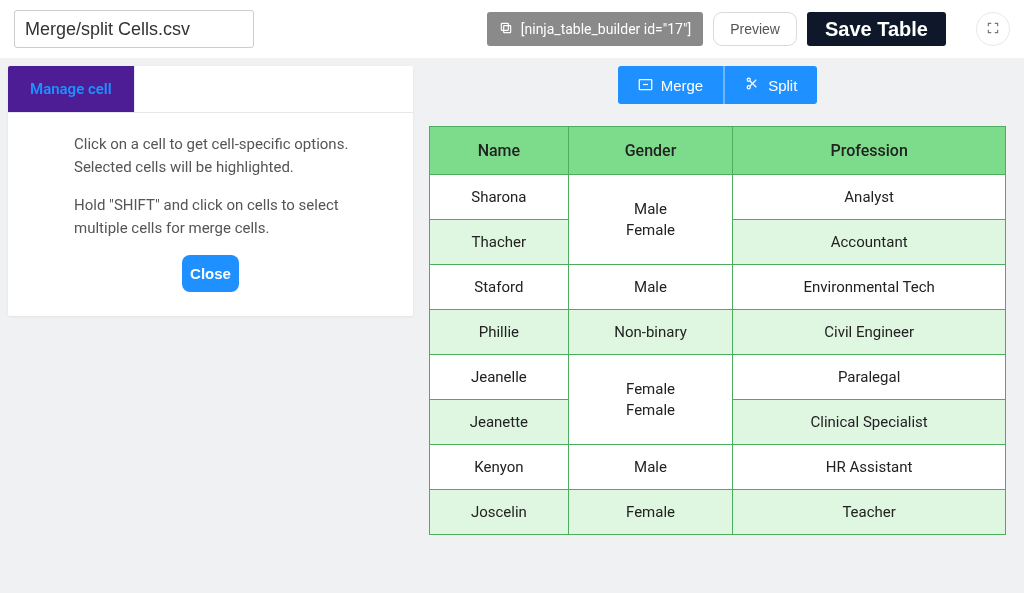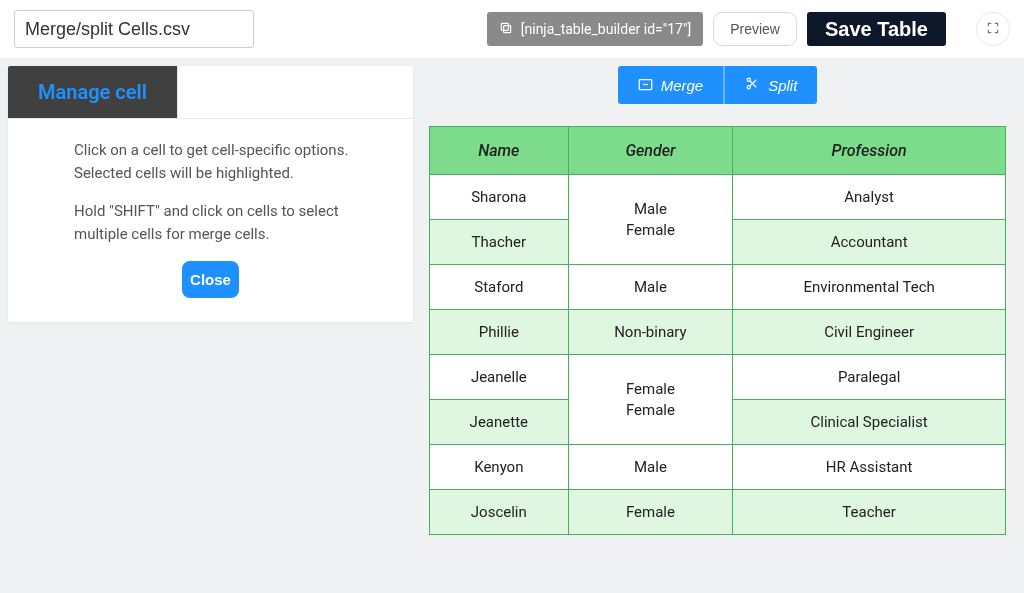--- a/index.html
+++ b/index.html
@@ -87,27 +87,27 @@
       background: #fff;
       border-radius: 2px;
       box-shadow: 0 1px 3px rgba(0,0,0,0.06);
       overflow: hidden;
     }
     .tab-header {
       display: flex;
       border-bottom: 1px solid #e6e8ea;
     }
     .tab-item {
-      padding: 14px 30px;
-      font-size: 20px;
+      padding: 14px 22px;
+      font-size: 15px;
       font-weight: 600;
       color: #1e90ff;
       border-right: 1px solid #e6e8ea;
       cursor: pointer;
-      background: #404040;
+      background: #4c1d95;
     }
     .panel-body {
       padding: 20px 18px 24px 18px;
     }
     .help-text {
       font-size: 15px;
       color: #555;
       line-height: 1.5;
       margin-bottom: 16px;
       margin-left: 48px;
@@ -140,21 +140,20 @@
       background: #1e90ff;
       color: #fff;
       border: none;
       padding: 10px 20px;
       font-size: 15px;
       font-weight: 500;
       cursor: pointer;
       display: flex;
       align-items: center;
       gap: 8px;
-      font-style: italic;
     }
     .action-btn.merge {
       border-radius: 3px 0 0 3px;
       border-right: 1px solid rgba(255,255,255,0.35);
     }
     .action-btn.split {
       border-radius: 0 3px 3px 0;
       border-left: 1px solid rgba(255,255,255,0.35);
     }
     .data-table {
@@ -162,21 +161,20 @@
       border-collapse: collapse;
     }
     .data-table th {
       background: #7ddc8c;
       border: 1px solid #4aae5e;
       padding: 14px 16px;
       font-size: 16px;
       font-weight: 500;
       color: #222;
       text-align: center;
-      font-style: italic;
     }
     .data-table td {
       border: 1px solid #4aae5e;
       padding: 13px 8px;
       font-size: 15px;
       color: #222;
       text-align: center;
       background: #fff;
     }
     .data-table td.alt {

